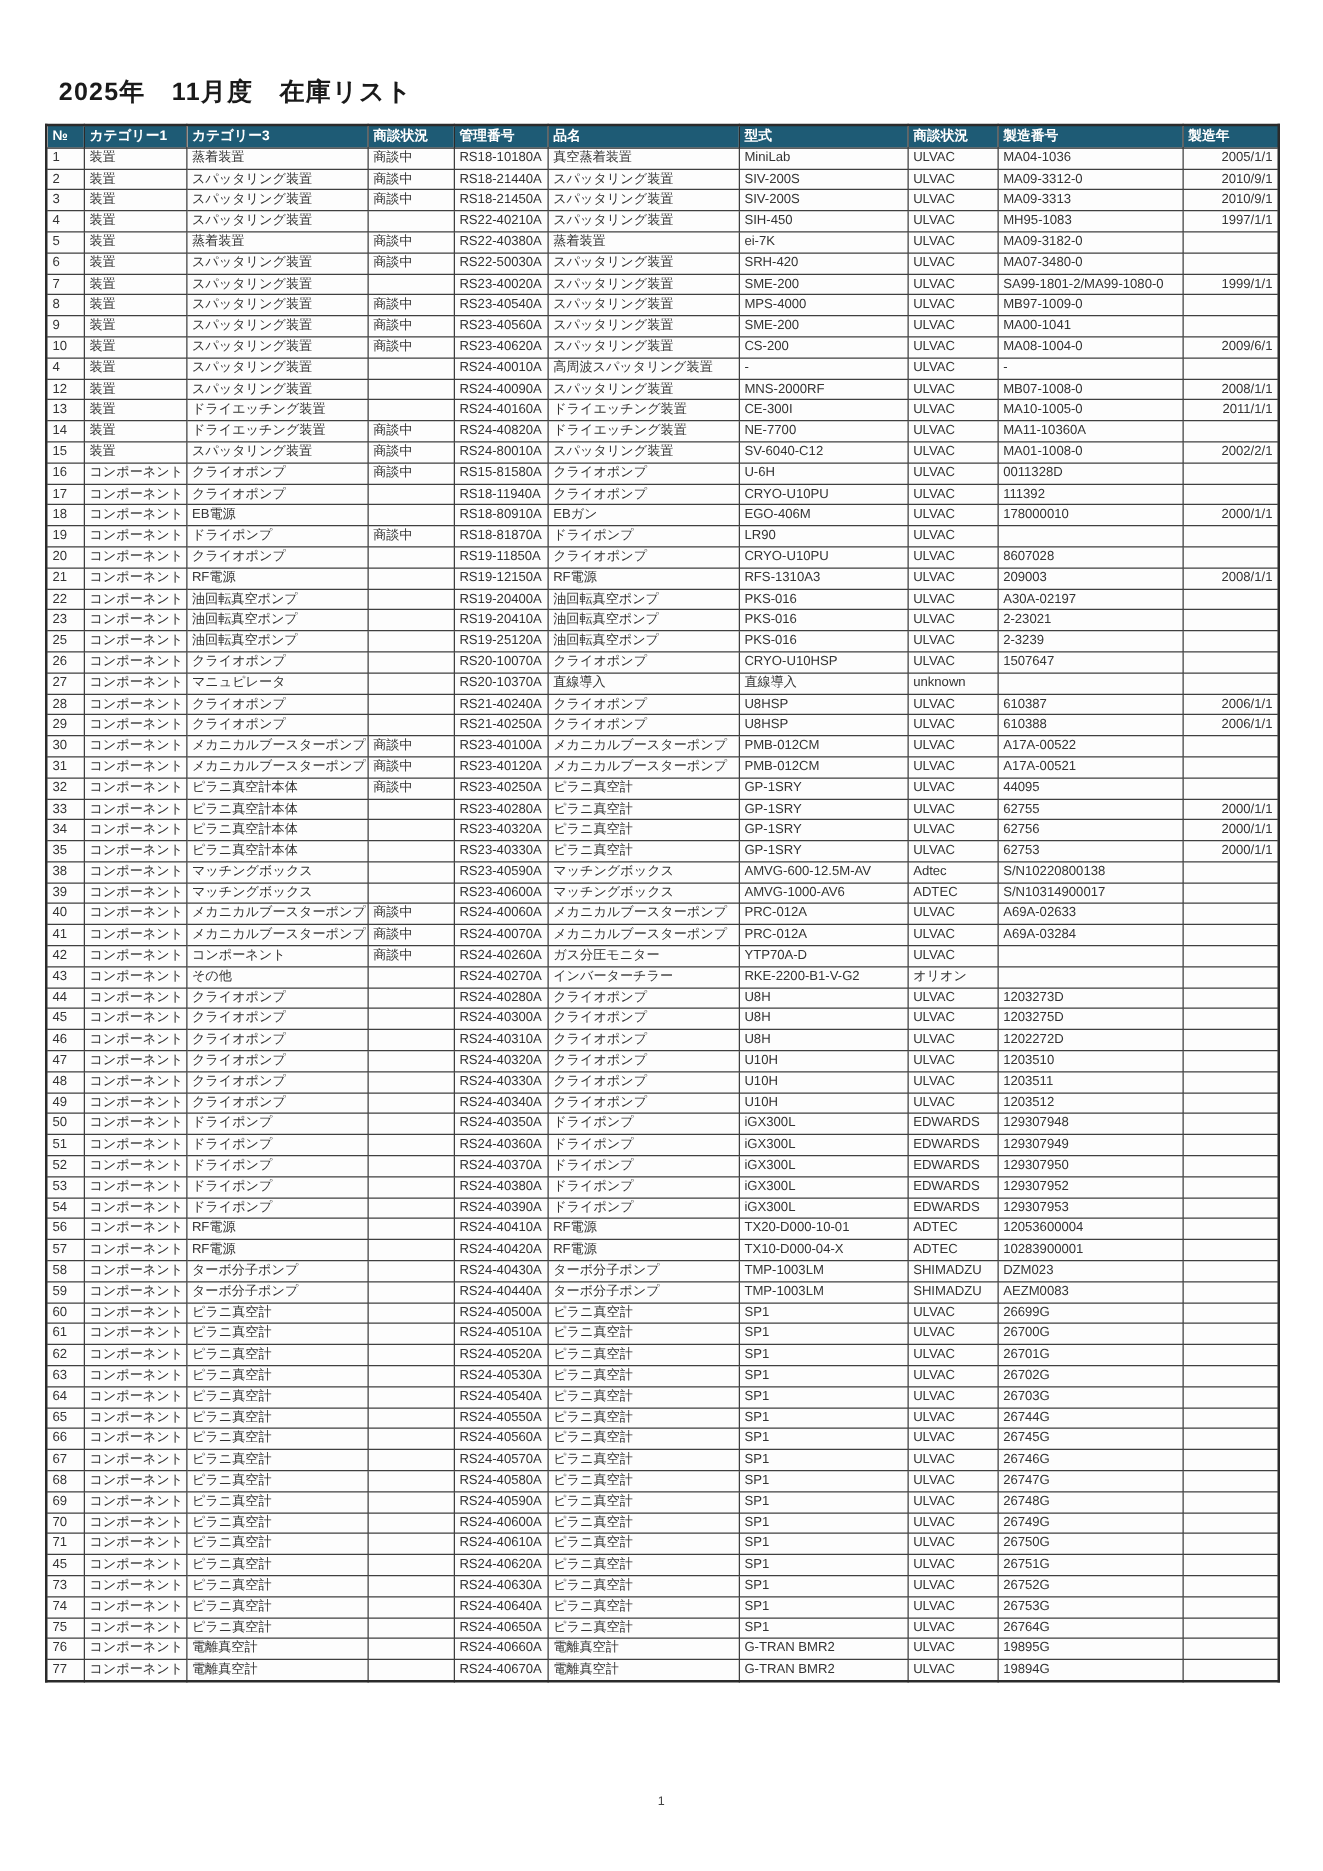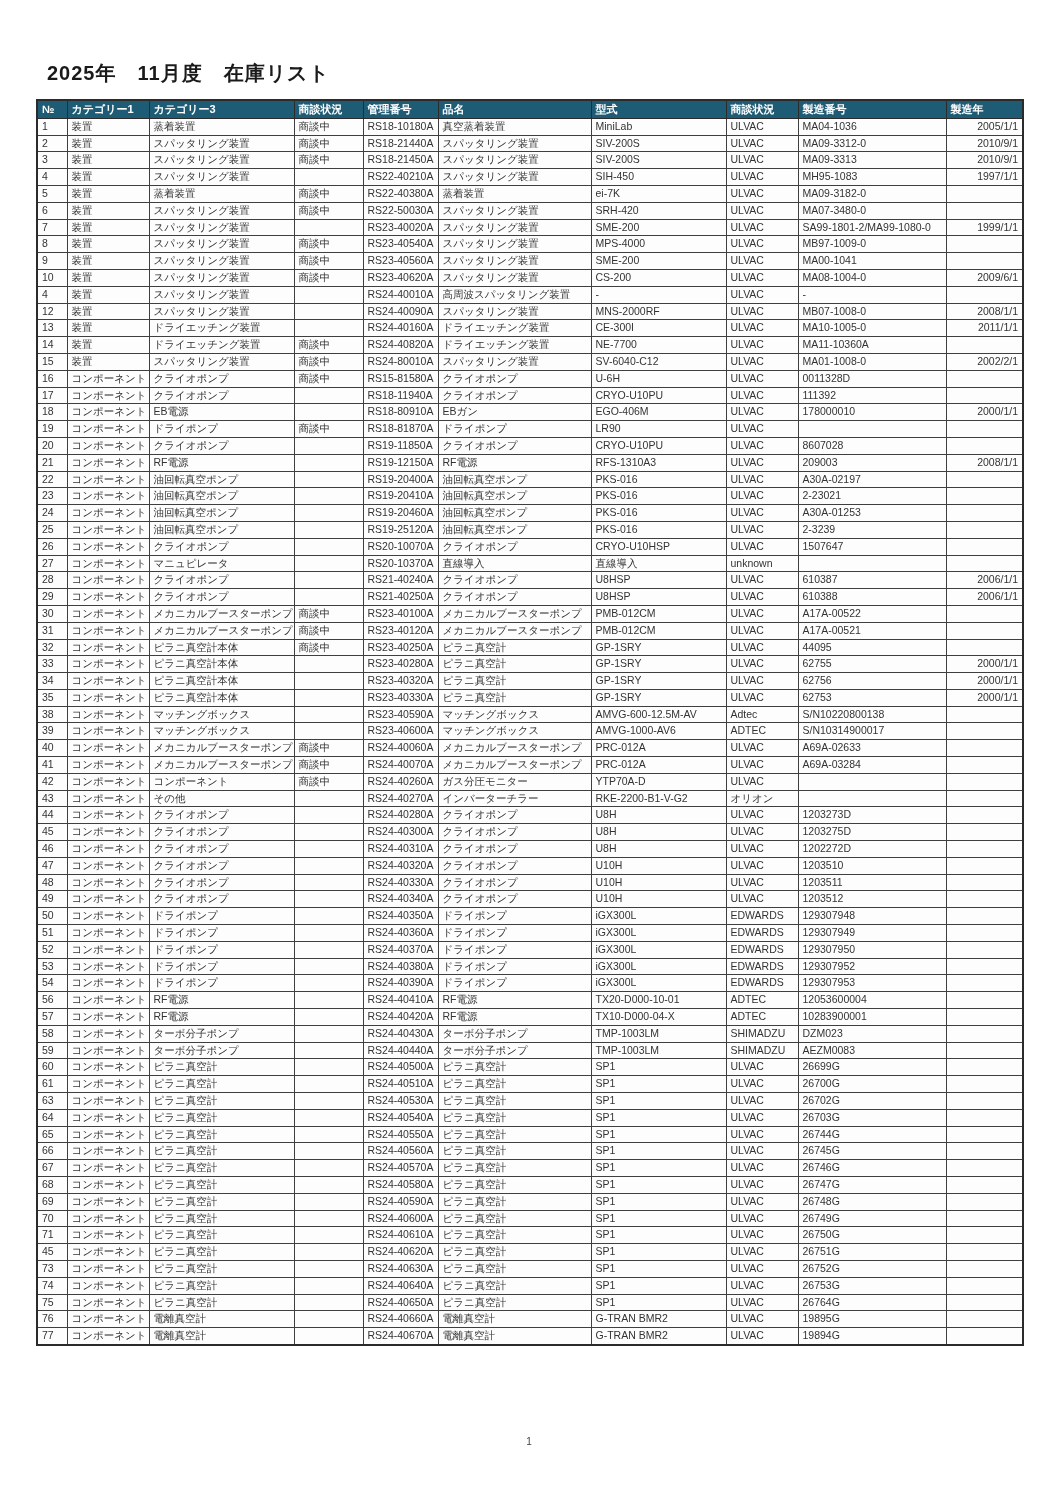--- a/index.html
+++ b/index.html
@@ -364,32 +364,20 @@
         <td>油回転真空ポンプ</td>
         <td></td>
         <td>RS19-20410A</td>
         <td>油回転真空ポンプ</td>
         <td>PKS-016</td>
         <td>ULVAC</td>
         <td>2-23021</td>
         <td></td>
       </tr>
       <tr>
-        <td>24</td>
-        <td>コンポーネント</td>
-        <td>油回転真空ポンプ</td>
-        <td></td>
-        <td>RS19-20460A</td>
-        <td>油回転真空ポンプ</td>
-        <td>PKS-016</td>
-        <td>ULVAC</td>
-        <td>A30A-01253</td>
-        <td></td>
-      </tr>
-      <tr>
         <td>25</td>
         <td>コンポーネント</td>
         <td>油回転真空ポンプ</td>
         <td></td>
         <td>RS19-25120A</td>
         <td>油回転真空ポンプ</td>
         <td>PKS-016</td>
         <td>ULVAC</td>
         <td>2-3239</td>
         <td></td>
@@ -781,20 +769,32 @@
       <tr>
         <td>61</td>
         <td>コンポーネント</td>
         <td>ピラニ真空計</td>
         <td></td>
         <td>RS24-40510A</td>
         <td>ピラニ真空計</td>
         <td>SP1</td>
         <td>ULVAC</td>
         <td>26700G</td>
+        <td></td>
+      </tr>
+      <tr>
+        <td>62</td>
+        <td>コンポーネント</td>
+        <td>ピラニ真空計</td>
+        <td></td>
+        <td>RS24-40520A</td>
+        <td>ピラニ真空計</td>
+        <td>SP1</td>
+        <td>ULVAC</td>
+        <td>26701G</td>
         <td></td>
       </tr>
       <tr>
         <td>63</td>
         <td>コンポーネント</td>
         <td>ピラニ真空計</td>
         <td></td>
         <td>RS24-40530A</td>
         <td>ピラニ真空計</td>
         <td>SP1</td>

